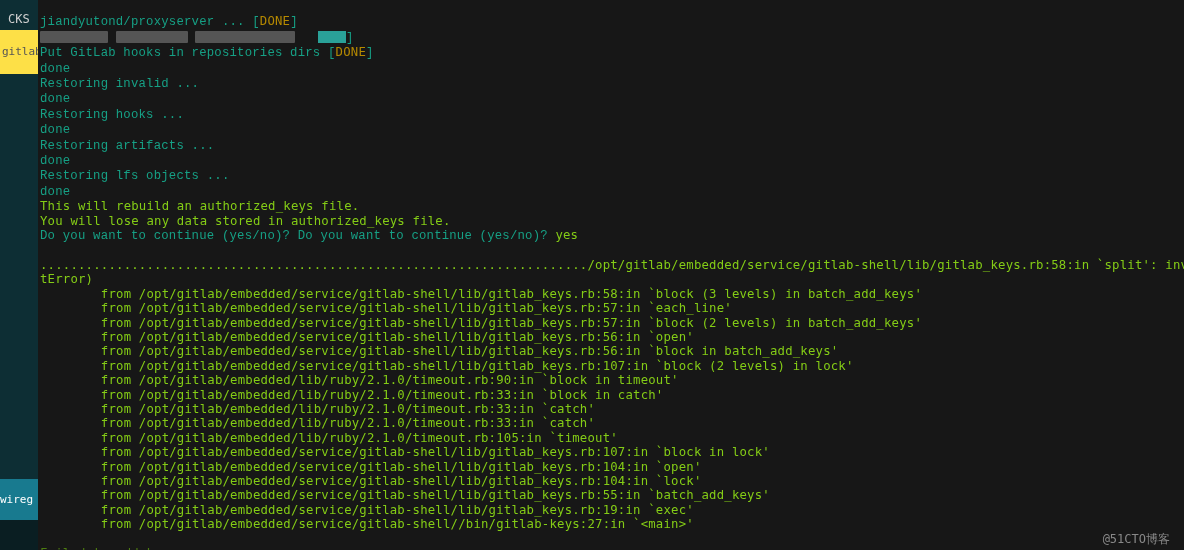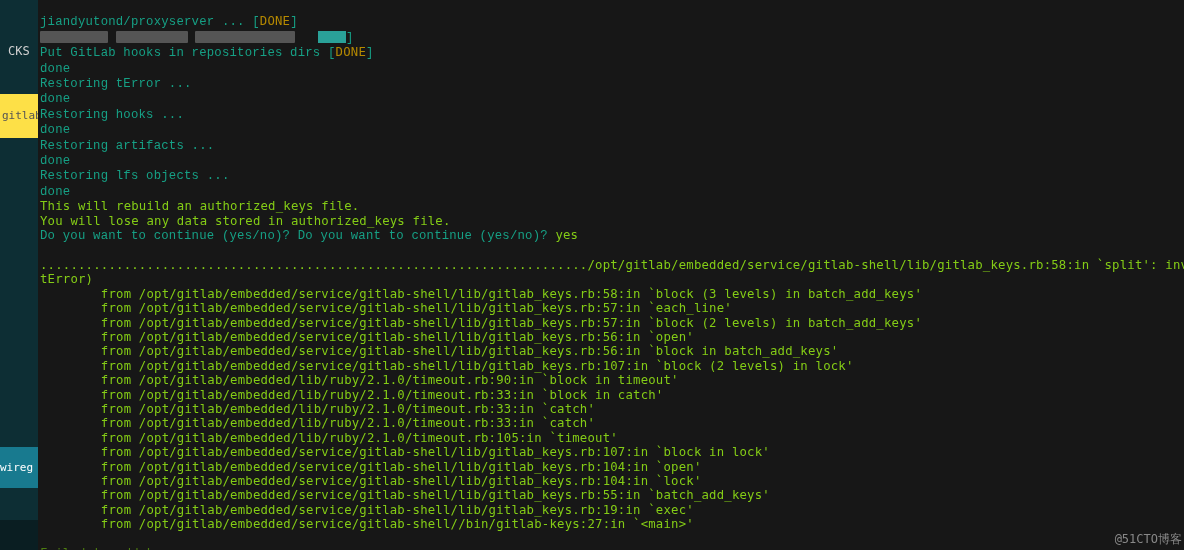--- a/index.html
+++ b/index.html
@@ -16,21 +16,20 @@
 
 .left-sidebar {
   position: absolute;
   left: 0;
   top: 0;
   width: 56px;
   height: 550px;
   background: #0d2e34;
   display: flex;
   flex-direction: column;
-  gap: 32px;
 }
 
 .sidebar-top {
   height: 8px;
   background: #0d2e34;
 }
 
 .sidebar-cks {
   background: #0d2e34;
   color: #d0d0d0;
@@ -104,21 +103,21 @@
 .cursor {
   display: inline-block;
   width: 7px;
   height: 13px;
   background: #e0e0e0;
   vertical-align: text-bottom;
 }
 
 .watermark {
   position: absolute;
-  right: 2px;
+  right: 14px;
   bottom: 2px;
   font-size: 12px;
   color: #888;
 }
 </style>
 </head>
 <body>
 
 <div class="left-sidebar">
   <div class="sidebar-top"></div>
@@ -134,21 +133,21 @@
     <span>wireg</span>
   </div>
   <div class="sidebar-darkblock"></div>
 </div>
 
 <div class="terminal">
 <span class="cyan"><span>jiandyutond/proxyserver ... [</span></span><span class="yellow">DONE</span><span class="cyan">]</span>
 <span class="redacted red1"></span> <span class="redacted red2"></span> <span class="redacted red3"></span>   <span class="green-box"></span><span class="cyan">]</span>
 <span class="cyan">Put GitLab hooks in repositories dirs [</span><span class="yellow">DONE</span><span class="cyan">]</span>
 <span class="cyan">done</span>
-<span class="cyan">Restoring tError ...</span>
+<span class="cyan">Restoring invalid ...</span>
 <span class="cyan">done</span>
 <span class="cyan">Restoring hooks ...</span>
 <span class="cyan">done</span>
 <span class="cyan">Restoring artifacts ...</span>
 <span class="cyan">done</span>
 <span class="cyan">Restoring lfs objects ...</span>
 <span class="cyan">done</span>
 <span class="white">This will rebuild an authorized_keys file.</span>
 <span class="white">You will lose any data stored in authorized_keys file.</span>
 <span class="cyan">Do you want to continue (yes/no)? Do you want to continue (yes/no)? </span><span class="white">yes</span>

